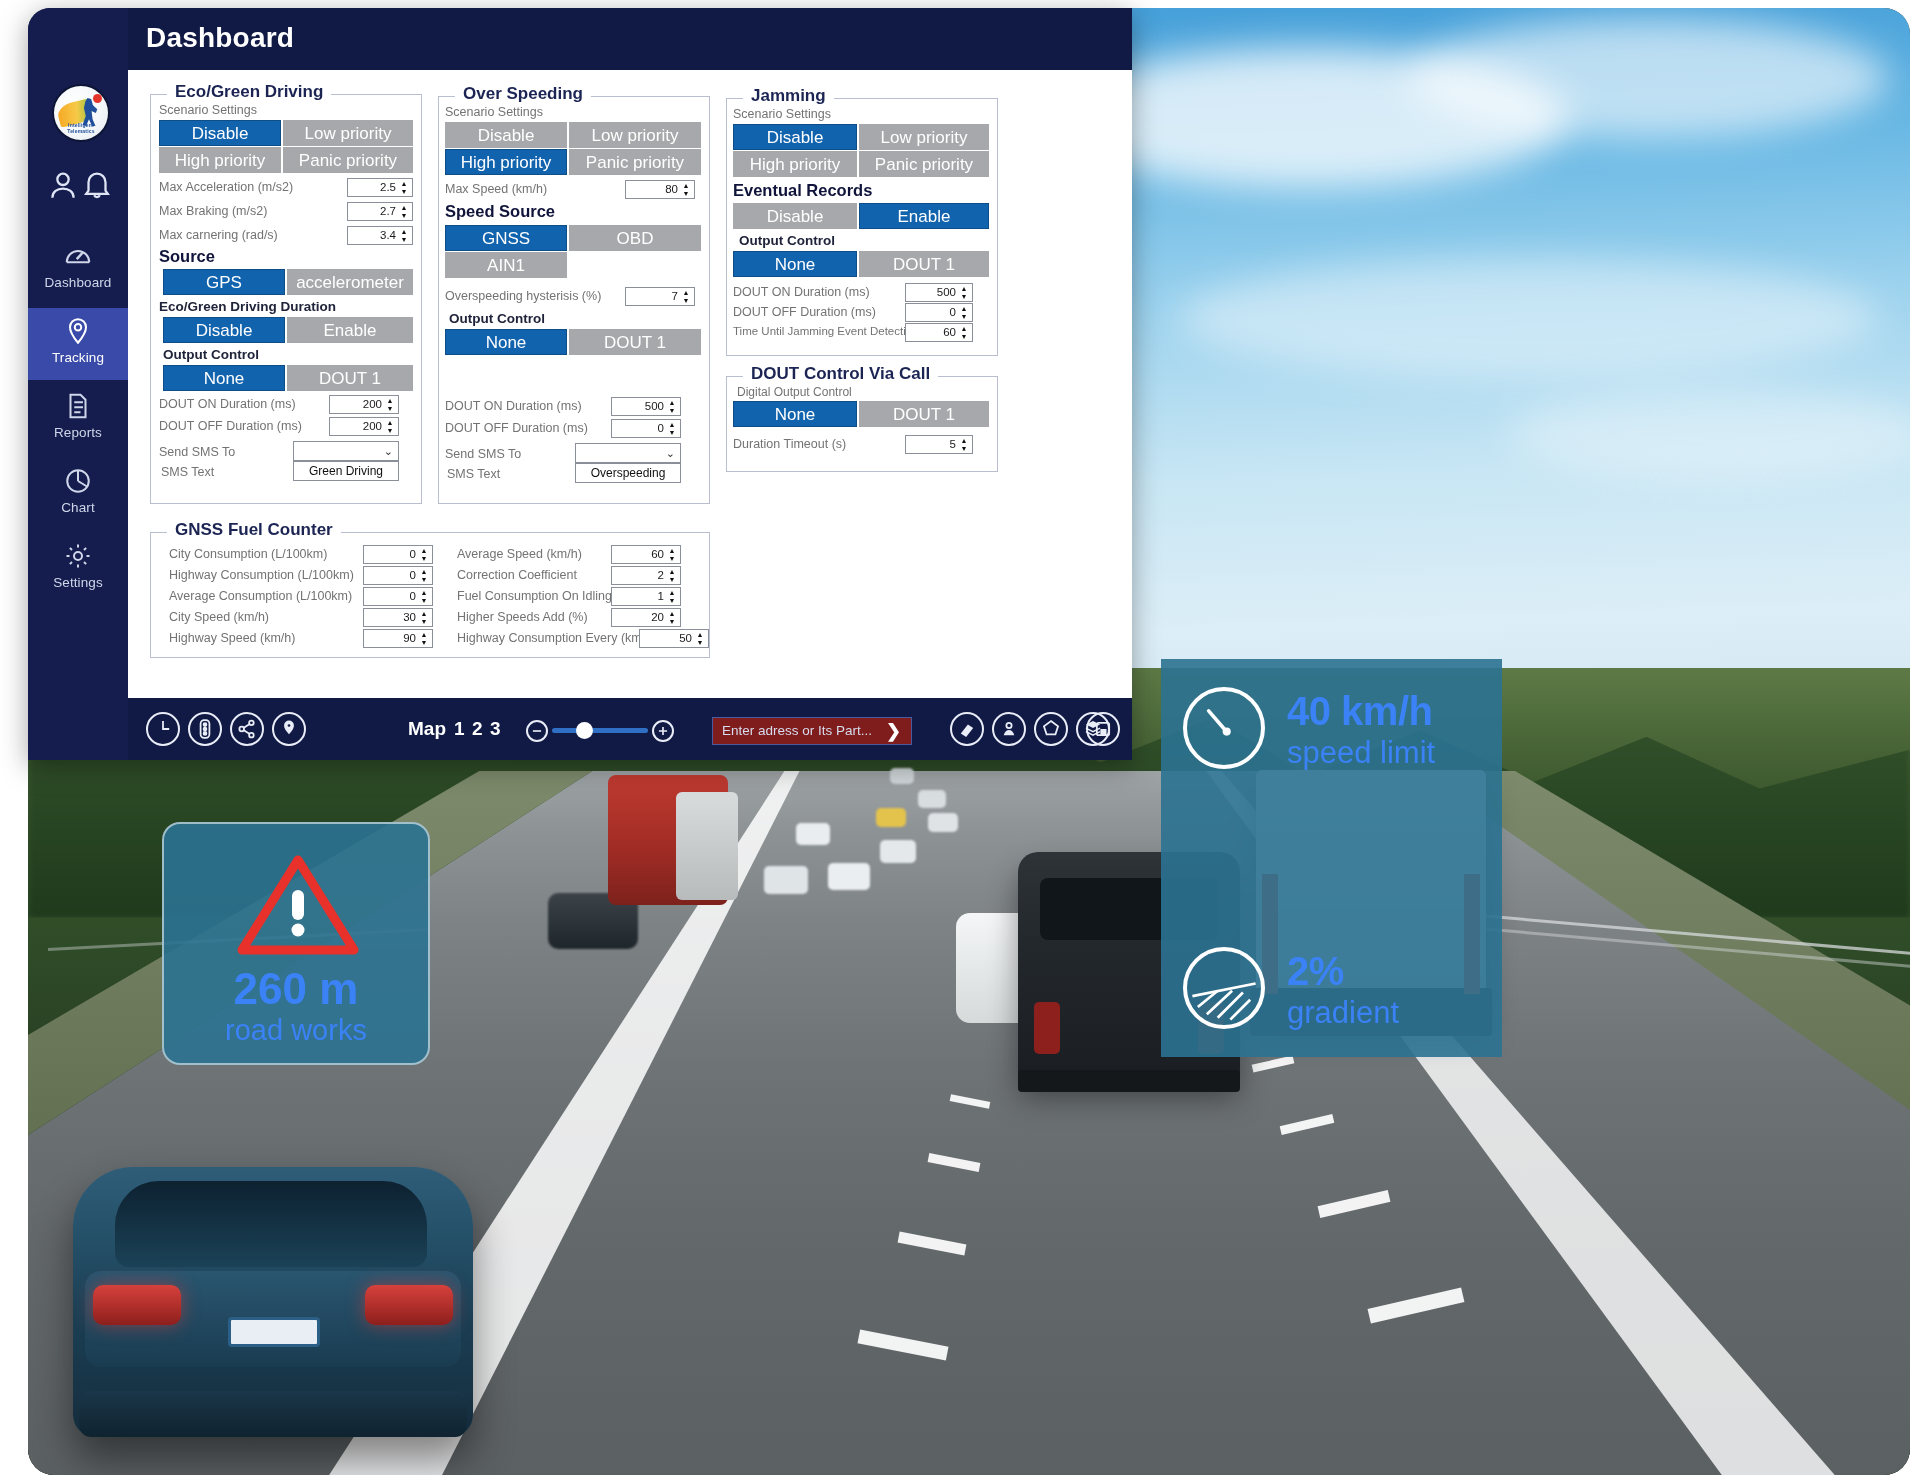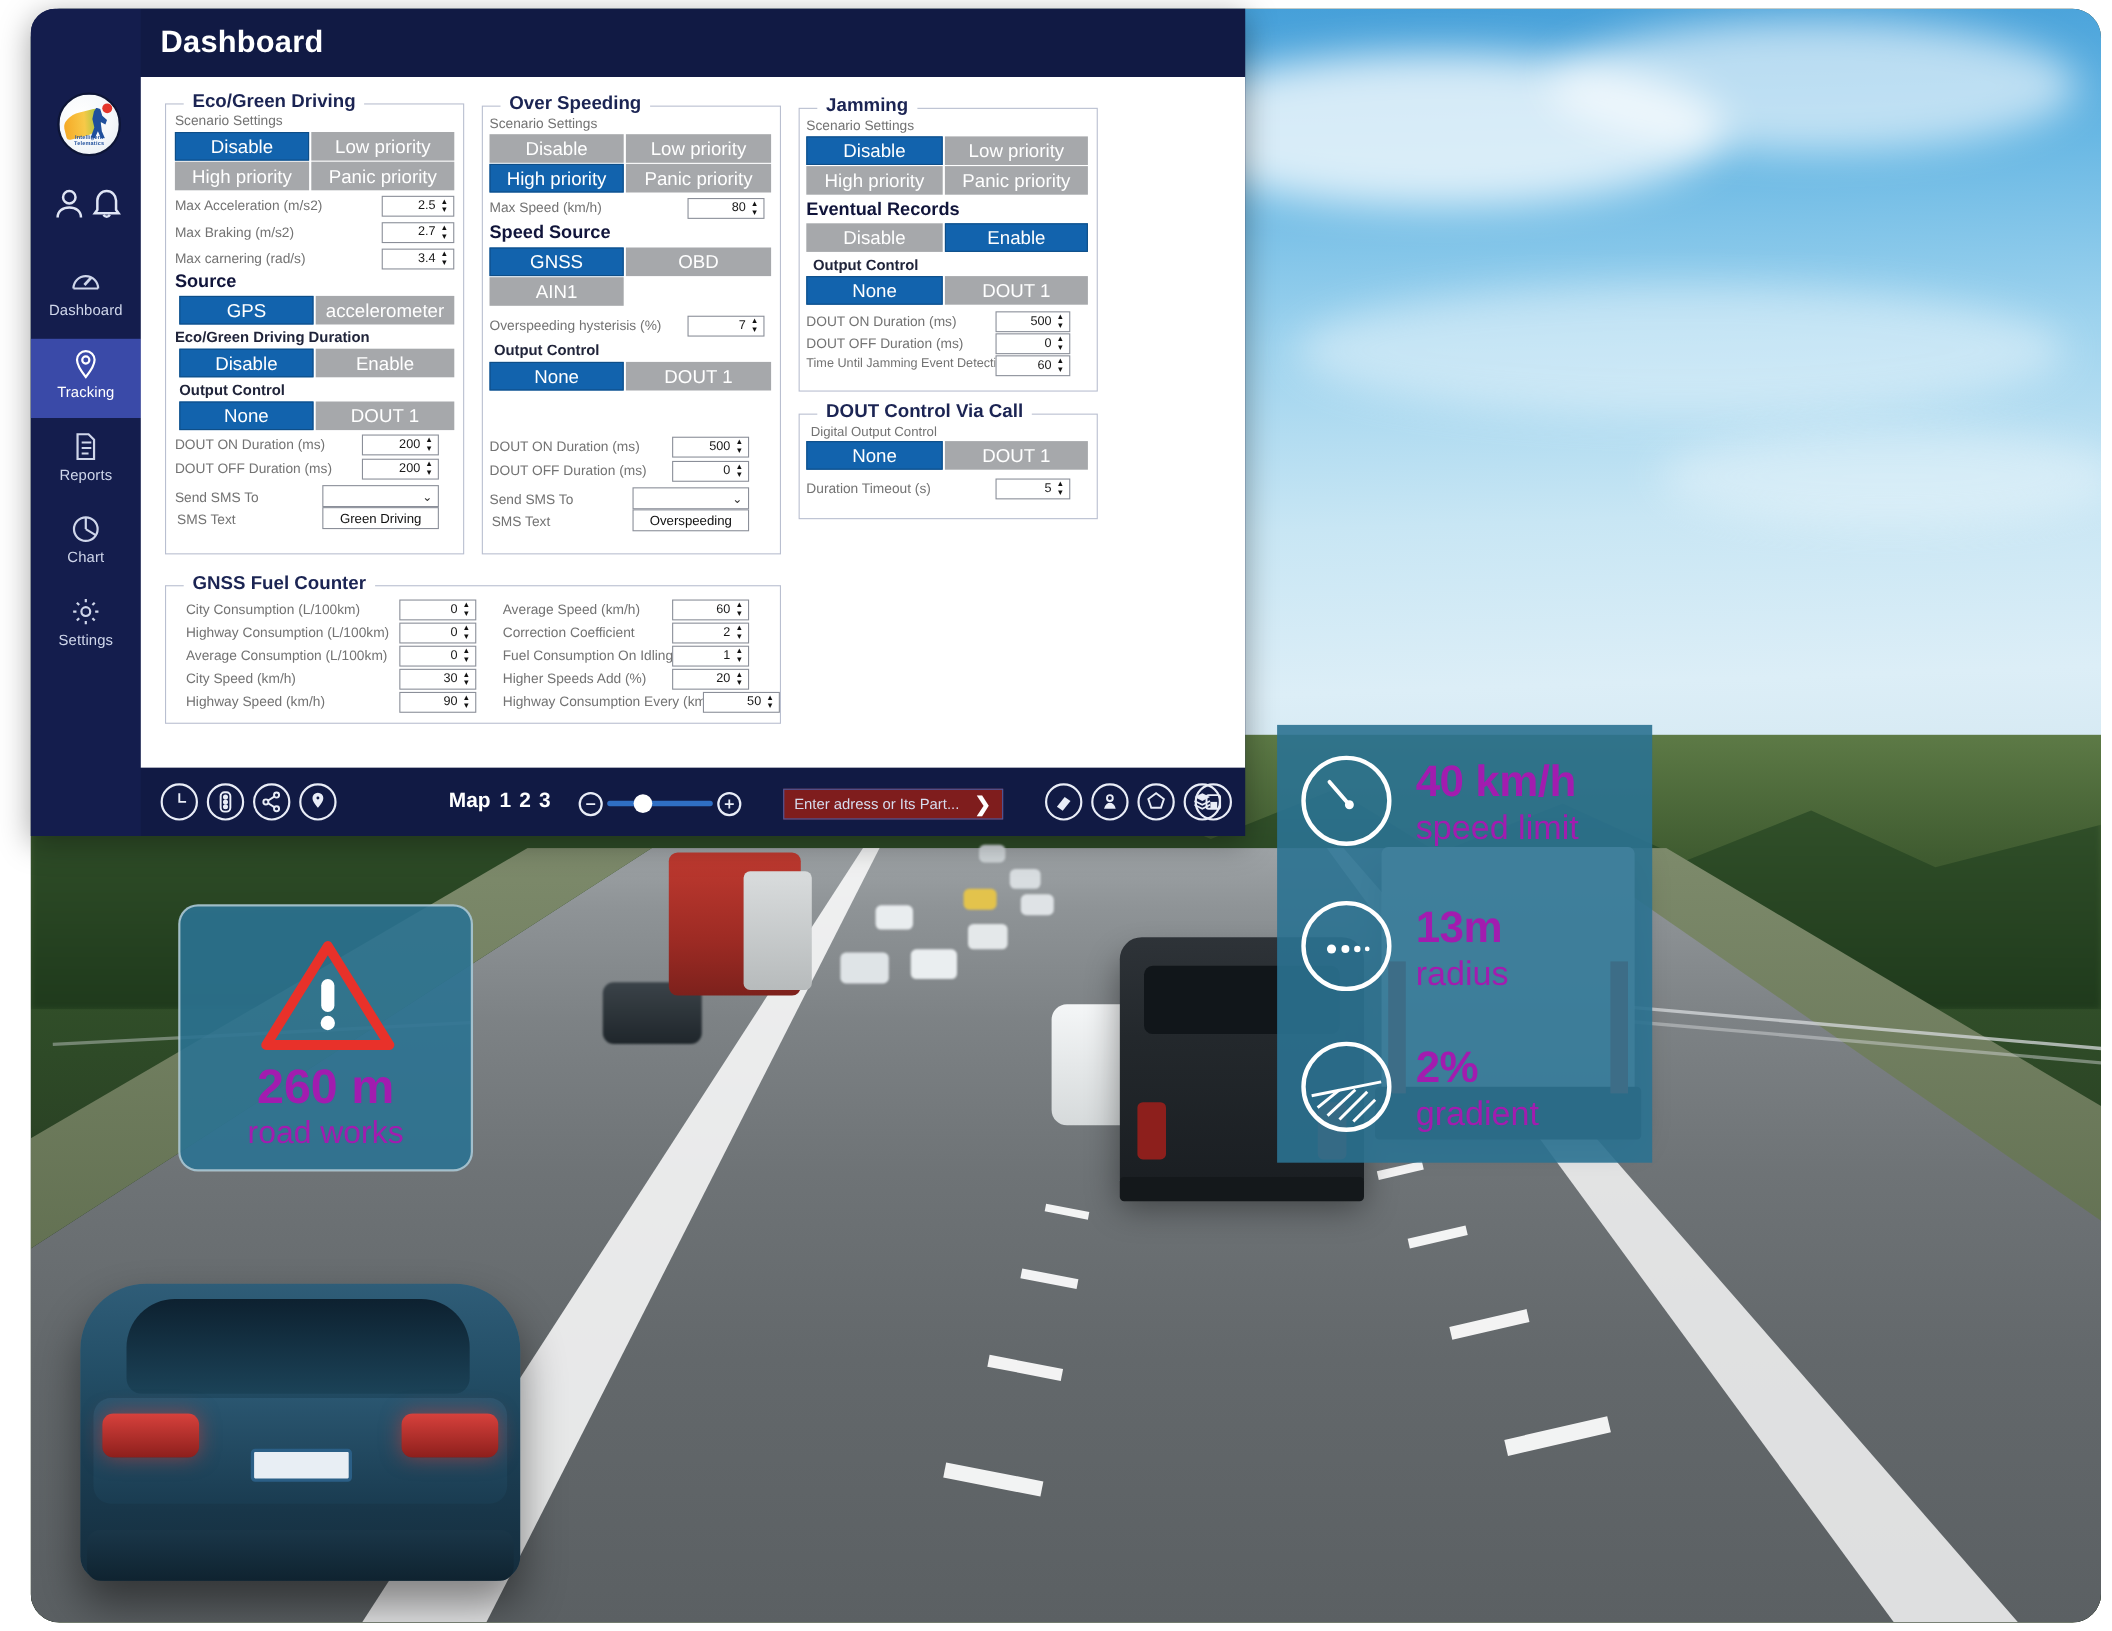--- a/index.html
+++ b/index.html
@@ -219,21 +219,21 @@
     position: absolute; top: 19px; height: 28px;
     border: 1px solid #4a5aa0; background: #7f1d1d;
   }
   .addr .ph { position:absolute; left: 9px; top: 5px; font-size: 13.5px; color: #d7dcee; }
   .addr .go { position:absolute; right: 10px; top: 2px; font-size: 18px; color:#ffffff; font-weight:700; }
 
   
   .infoCard {
     position: absolute;
     background: rgba(43,114,145,0.90);
-    color: #a21caf;
+    color: #3b82f6;
     padding-left: 44px;
   }
   #card-roadworks {
     left: 162px; top: 822px; width: 268px; height: 243px;
     border-radius: 18px; border: 2px solid rgba(255,255,255,.55);
   }
   #card-telemetry {
     left: 1161px; top: 659px; width: 341px; height: 398px;
   }
 
@@ -704,32 +704,20 @@
     <div class="telIcon">
       <svg viewBox="0 0 82 82" width="74" height="74" fill="none" stroke="#ffffff" stroke-width="4">
         <path d="M24 22 L43 44" stroke-linecap="round"></path>
         <circle cx="44" cy="45" r="4.5" fill="#ffffff" stroke="none"></circle>
       </svg>
     </div>
     <div class="telVal">40 km/h</div>
     <div class="telLbl">speed limit</div>
   </div>
 
-  <div class="telRow" style="top:160px;">
-    <div class="telIcon">
-      <svg viewBox="0 0 82 82" width="74" height="74" fill="#ffffff">
-        <circle cx="26" cy="44" r="4.6"></circle>
-          <circle cx="40" cy="44" r="4"></circle>
-          <circle cx="52" cy="44" r="3.2"></circle>
-          <circle cx="62" cy="44" r="2.4"></circle>
-      </svg>
-    </div>
-    <div class="telVal">13m</div>
-    <div class="telLbl">radius</div>
-  </div>
 
   <div class="telRow" style="top:288px;">
     <div class="telIcon">
       <svg viewBox="0 0 82 82" width="74" height="74" fill="none" stroke="#ffffff" stroke-width="3">
         <path d="M6 50 L76 36"></path>
         <path d="M12 62 L34 44 M22 70 L50 44 M34 74 L62 46 M48 76 L70 54"></path>
       </svg>
     </div>
     <div class="telVal">2%</div>
     <div class="telLbl">gradient</div>

